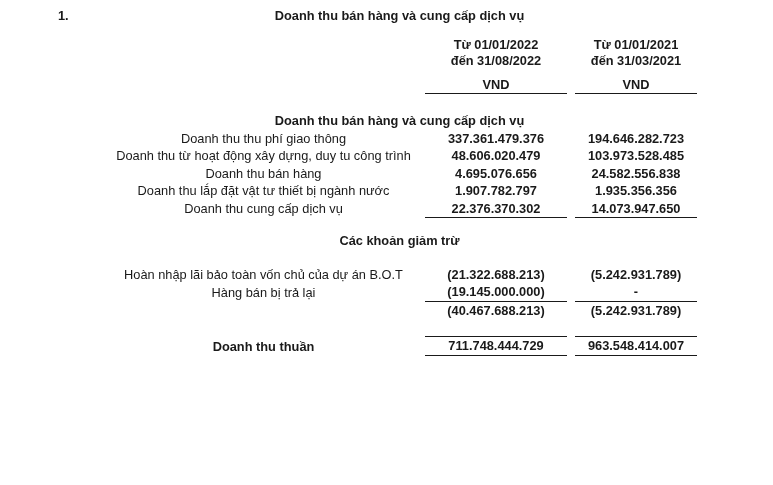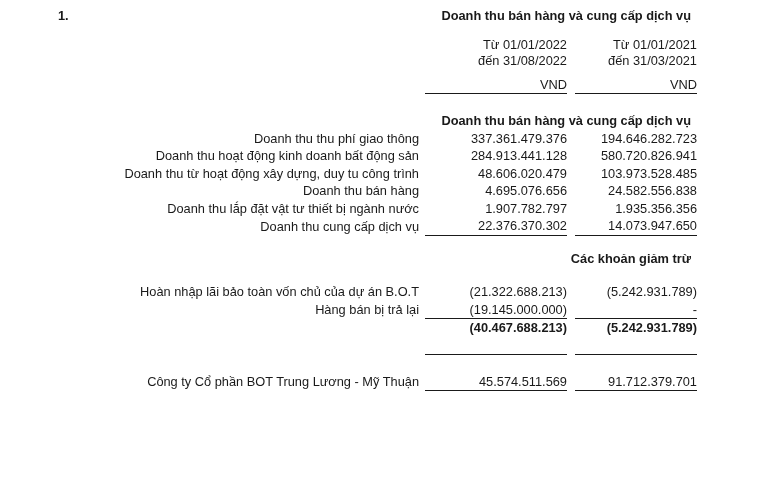--- a/index.html
+++ b/index.html
@@ -41,27 +41,28 @@
     font-size: 12.8px;
     white-space: nowrap;
   }
   td.num-col {
     font-weight: bold;
     font-size: 12.8px;
     vertical-align: top;
     padding-top: 1px;
   }
   td.label {
-    text-align: right;
+    text-align: center;
     padding-right: 6px;
     white-space: normal;
   }
   td.val {
-    text-align: right;
+    text-align: center;
     font-variant-numeric: tabular-nums;
+    font-weight: bold;
   }
   td.gap { width: 8px; }
 
   .b     { font-weight: bold; }
   .bi    { font-weight: bold; font-style: italic; }
 
   
   .hdr-line { line-height: 16.5px; text-align: right; }
   tr.hdr td.val { vertical-align: bottom; }
   .rule-bottom { border-bottom: 1.6px solid #1a1a1a; }
@@ -131,27 +132,20 @@
         <td class="label b" colspan="4">Doanh thu bán hàng và cung cấp dịch vụ</td>
       </tr>
 
       <tr>
         <td></td>
         <td class="label">Doanh thu thu phí giao thông</td>
         <td class="val">337.361.479.376</td>
         <td class="gap"></td>
         <td class="val">194.646.282.723</td>
       </tr>
-      <tr>
-        <td></td>
-        <td class="label">Doanh thu hoạt động kinh doanh bất động sản</td>
-        <td class="val">284.913.441.128</td>
-        <td class="gap"></td>
-        <td class="val">580.720.826.941</td>
-      </tr>
 
       <tr>
         <td></td>
         <td class="label wrap-label">Doanh thu từ hoạt động xây dựng, duy tu công trình</td>
         <td class="val">48.606.020.479</td>
         <td class="gap"></td>
         <td class="val">103.973.528.485</td>
       </tr>
       <tr>
         <td></td>
@@ -216,29 +210,29 @@
           <td class="sp-16" colspan="5"></td>
         </tr>
 
       <tr>
         <td colspan="2"></td>
         <td class="rule-bottom" style="height:1px"></td>
         <td class="gap"></td>
         <td class="rule-bottom" style="height:1px"></td>
       </tr>
 
+      <tr>
+        <td></td>
+        <td class="label b">Doanh thu thuần</td>
+        <td class="val b rule-bottom">711.748.444.729</td>
+        <td class="gap"></td>
+        <td class="val b rule-bottom">963.548.414.007</td>
+      </tr>
 
       <tr>
           <td class="sp-18" colspan="5"></td>
         </tr>
 
 
-      <tr>
-        <td></td>
-        <td class="label">Công ty Cổ phần BOT Trung Lương - Mỹ Thuận</td>
-        <td class="val rule-bottom">45.574.511.569</td>
-        <td class="gap"></td>
-        <td class="val rule-bottom">91.712.379.701</td>
-      </tr>
 
     </tbody>
   </table>
 </div>
 
 </body></html>

